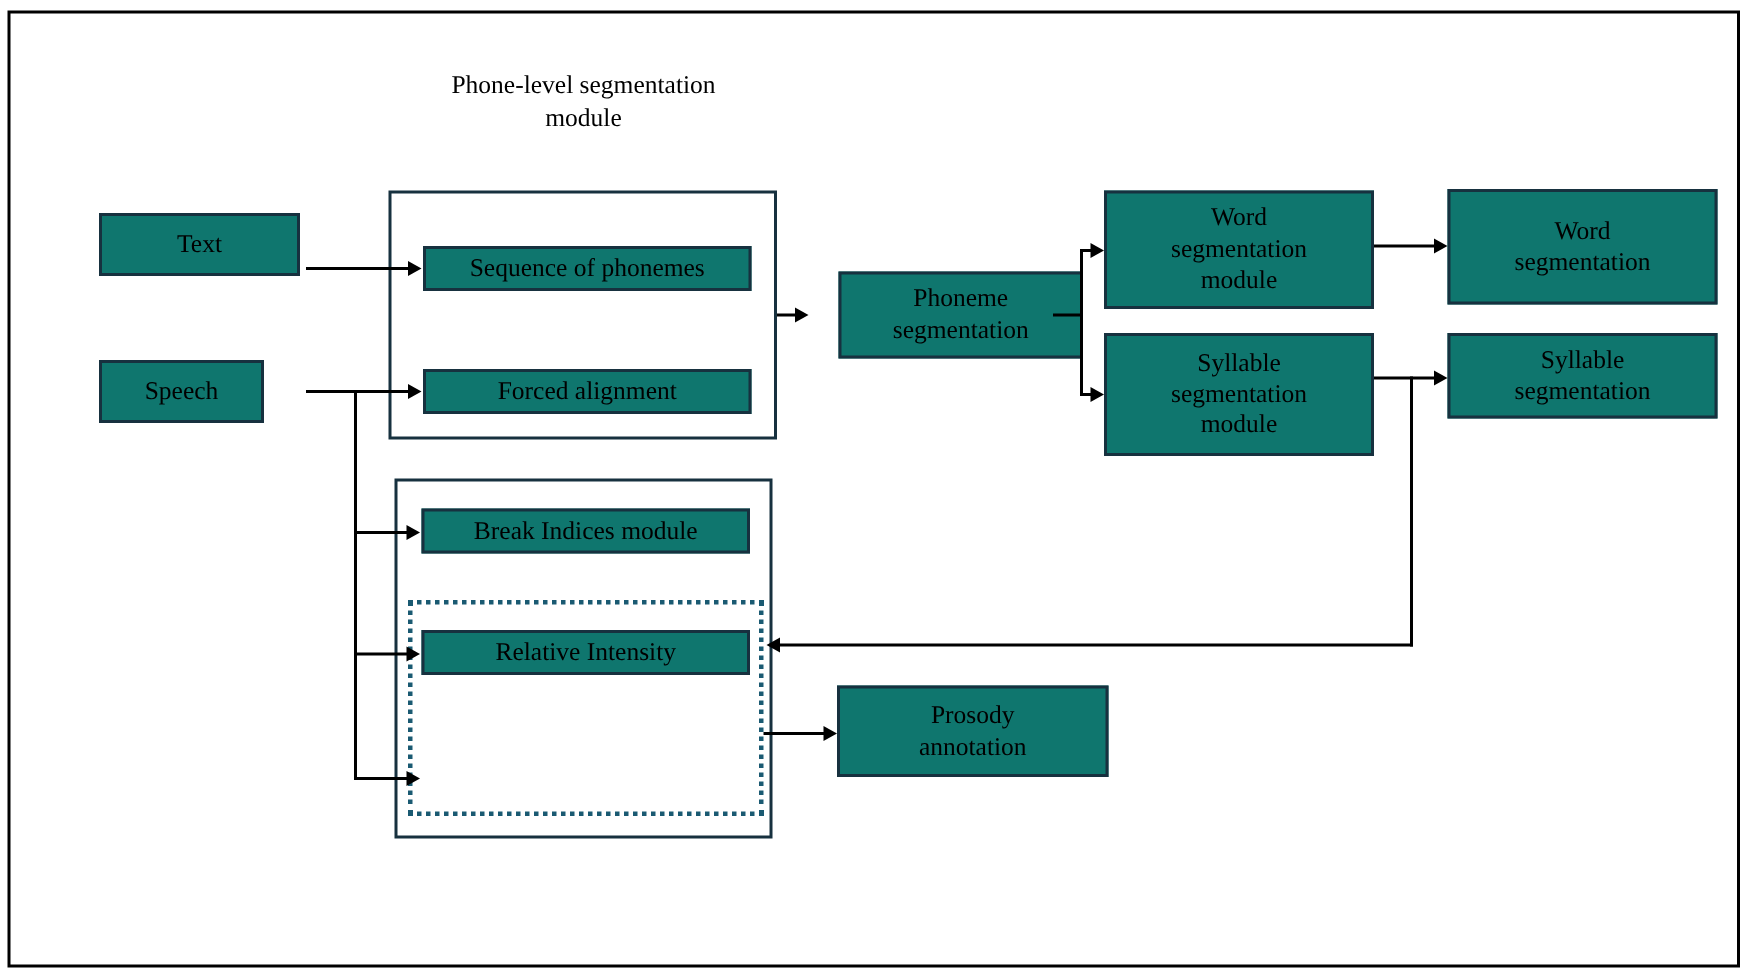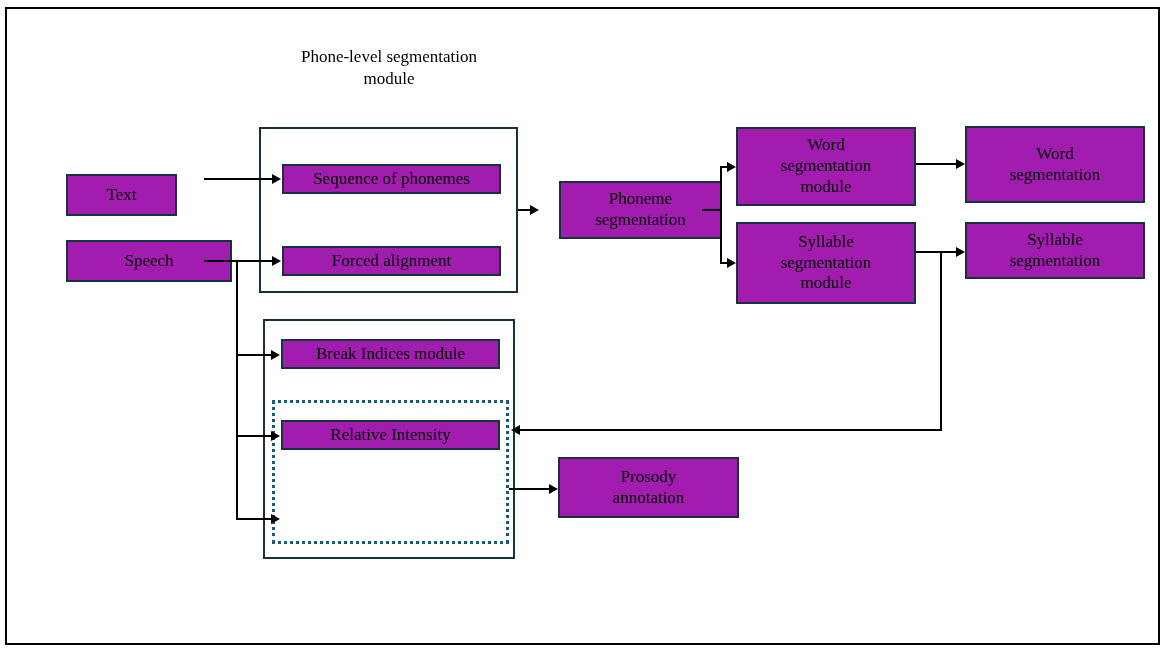--- a/index.html
+++ b/index.html
@@ -25,21 +25,21 @@
     width: 1155px;
     height: 638px;
     border: 2px solid #000000;
     box-sizing: border-box;
   }
   
   .node {
     position: absolute;
     box-sizing: border-box;
     border: 2px solid #17313f;
-    background: #a21caf;
+    background: #0f766e;
     display: flex;
     align-items: center;
     justify-content: center;
     text-align: center;
     font-size: 17px;
     line-height: 1.22;
     color: #000000;
     padding: 2px 4px;
     z-index: 4;
   }
@@ -104,23 +104,23 @@
   <div id="page-frame"></div>
 
   <div class="caption" style="left:258px; top:46px; width:262px;">Phone-level segmentation<br>module</div>
 
   <div class="group" style="left:259px; top:127px; width:259px; height:166px;"></div>
 
   <div class="group" style="left:263px; top:319px; width:252px; height:240px;"></div>
 
   <div class="group-dotted" style="left:272px; top:400px; width:237px; height:144px;"></div>
 
-  <div class="node" style="left:66px; top:174px; width:111px; height:42px;">Text</div>
+  <div class="node" style="left:66px; top:142px; width:134px; height:42px;">Text</div>
 
-  <div class="node" style="left:66px; top:240px; width:166px; height:42px;">Speech</div>
+  <div class="node" style="left:66px; top:240px; width:110px; height:42px;">Speech</div>
 
   <div class="node" style="left:282px; top:164px; width:219px; height:30px;">Sequence of phonemes</div>
 
   <div class="node" style="left:282px; top:246px; width:219px; height:30px;">Forced alignment</div>
 
   <div class="node" style="left:539px; top:181px; width:163px; height:58px;margin-left:20px;">Phoneme<br>segmentation</div>
 
   <div class="node" style="left:736px; top:127px; width:180px; height:79px;">Word<br>segmentation<br>module</div>
 
   <div class="node" style="left:736px; top:222px; width:180px; height:82px;">Syllable<br>segmentation<br>module</div>

